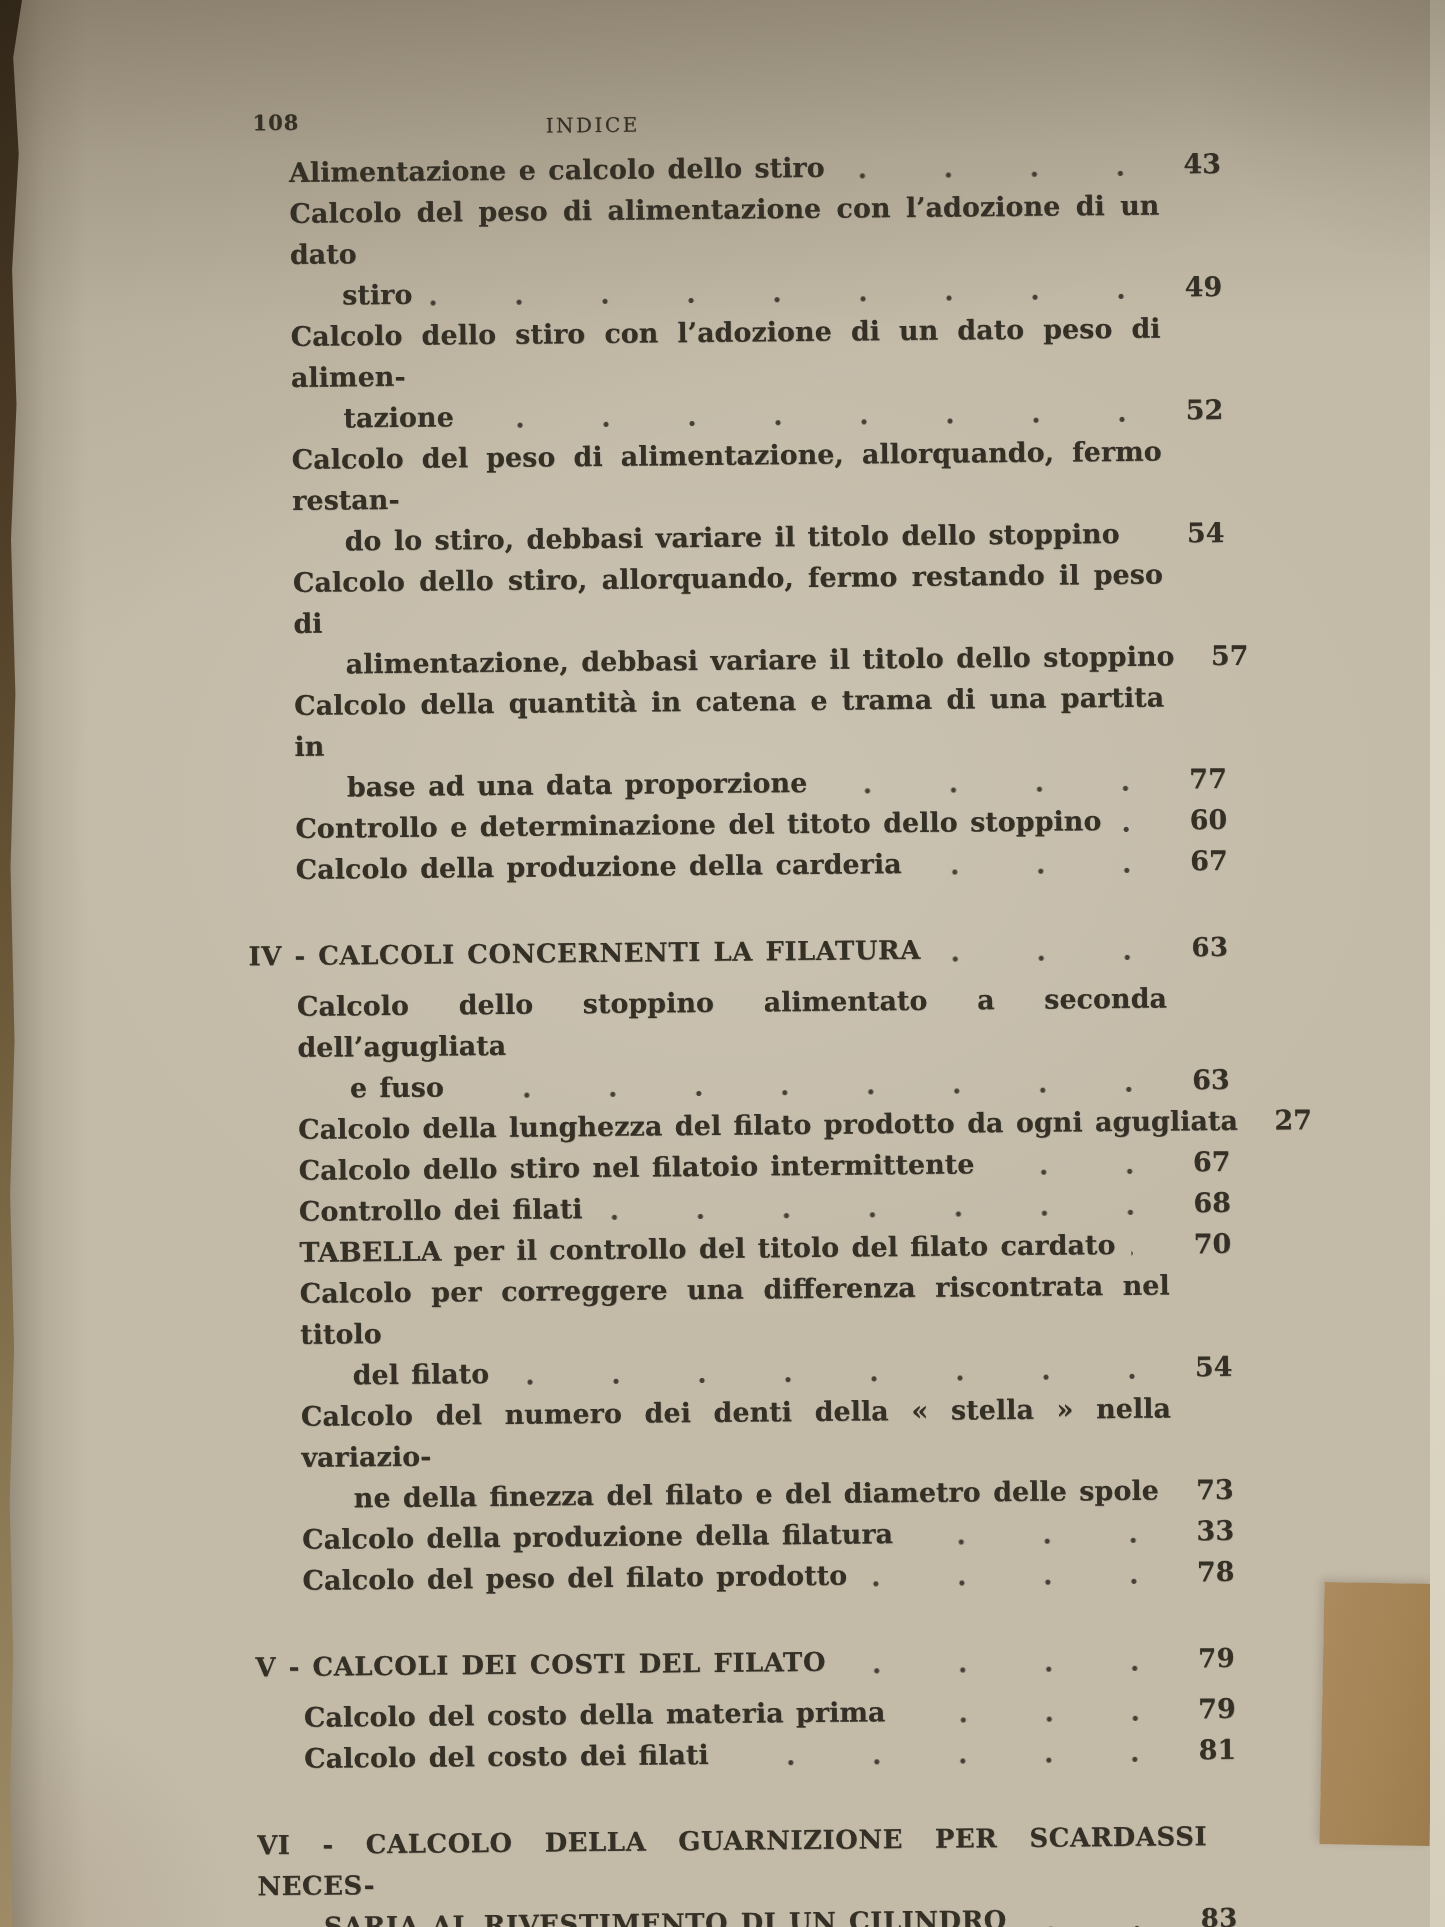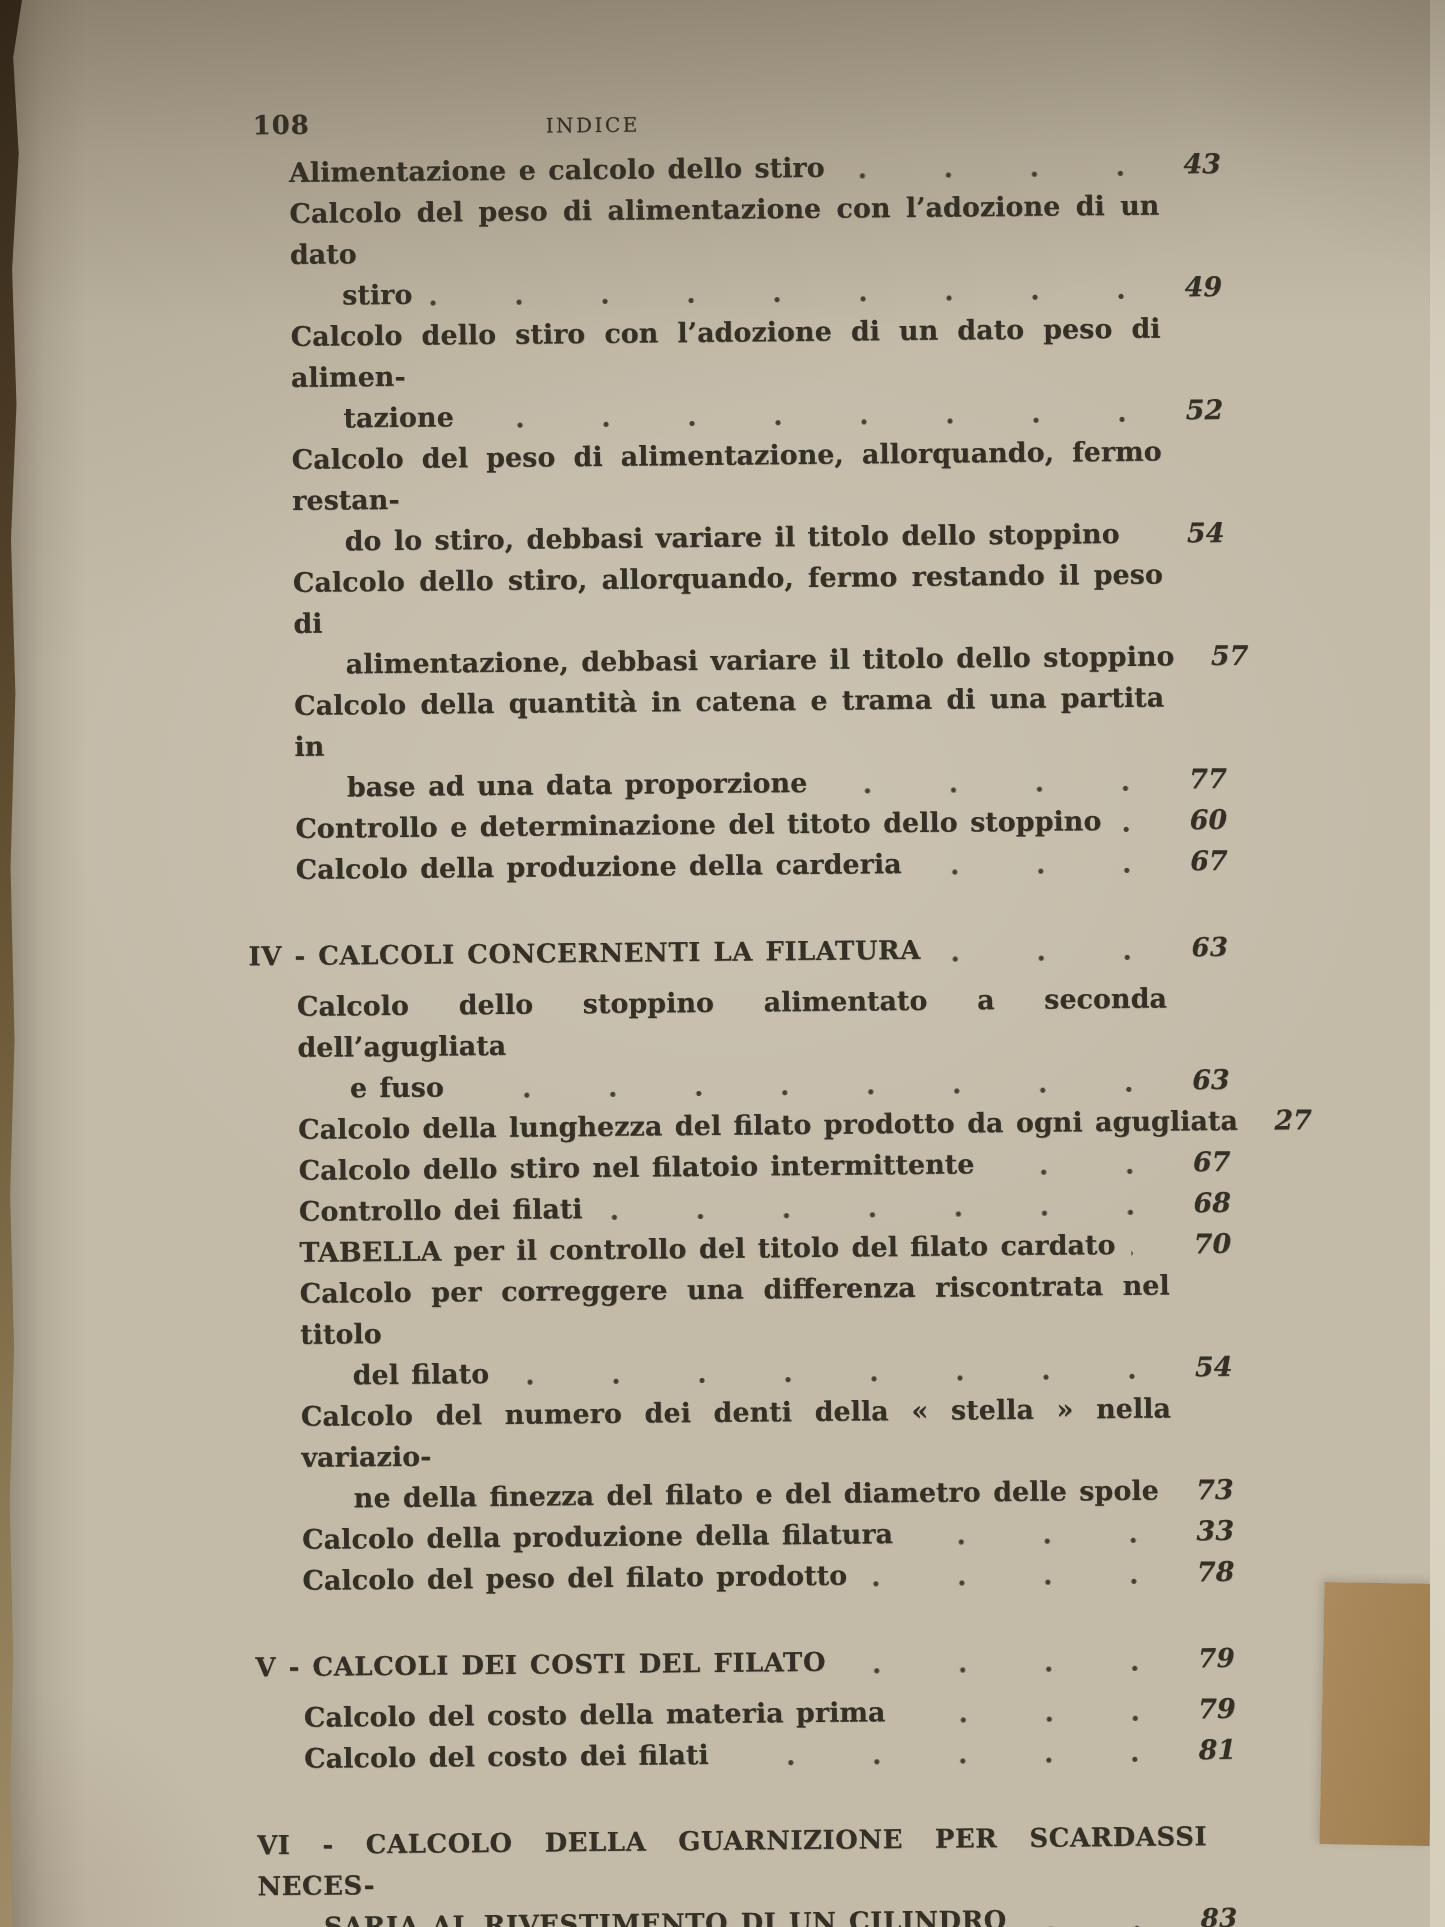--- a/index.html
+++ b/index.html
@@ -36,36 +36,36 @@
     position:absolute; right:0; top:0; width:15px; height:100%;
     background:linear-gradient(to bottom, rgba(228,222,206,0.25) 0%, rgba(233,228,213,0.65) 35%, #ddd7c5 60%, #d5cebb 100%);
   }
   
   .content {
     position:absolute; inset:0;
     transform:rotate(-0.55deg); transform-origin:700px 900px;
     color:#343026;
     text-shadow:0.3px 0.4px 0.7px rgba(52,47,38,0.45);
   }
-  .folio { position:absolute; left:260px; top:106px; font-size:26px; font-weight:700; letter-spacing:1px; }
+  .folio { position:absolute; left:260px; top:106px; font-size:21px; font-weight:700; letter-spacing:1px; }
   .head-title { position:absolute; left:553px; top:112px; font-size:20px; font-weight:400; letter-spacing:2.5px; }
   .toc {
     position:absolute; left:248px; top:148px; width:980px;
     font-size:27px; font-weight:700; line-height:41px; word-spacing:3px;
   }
   .item { margin:0; }
   .line.full { text-align:justify; text-align-last:justify; -moz-text-align-last:justify; padding-right:62px; overflow:hidden; }
   .line.final { display:flex; align-items:baseline; }
   .txt { flex:0 0 auto; white-space:pre-wrap; }
   .leader {
     flex:1 1 0; min-width:0; height:9px; align-self:flex-end; margin:0 10px 7px 16px;
     background-image:radial-gradient(circle, rgba(52,47,38,0.88) 2.1px, rgba(52,47,38,0) 3px);
     background-size:86px 9px; background-repeat:repeat-x; background-position:right center;
   }
-  .pg { flex:0 0 auto; min-width:48px; text-align:right;font-style:italic; }
+  .pg { flex:0 0 auto; min-width:48px; text-align:right; }
   .ind1 { padding-left:48px; }
   .ind2 { padding-left:100px; }
   .ind1s { padding-left:66px; }
   .sect { margin-top:46px; margin-bottom:9px; letter-spacing:0.5px; }
   .sect .line { font-size:26px; }
   .sect .line.full { padding-right:30px; }
 </style>
 </head>
 <body>
 

